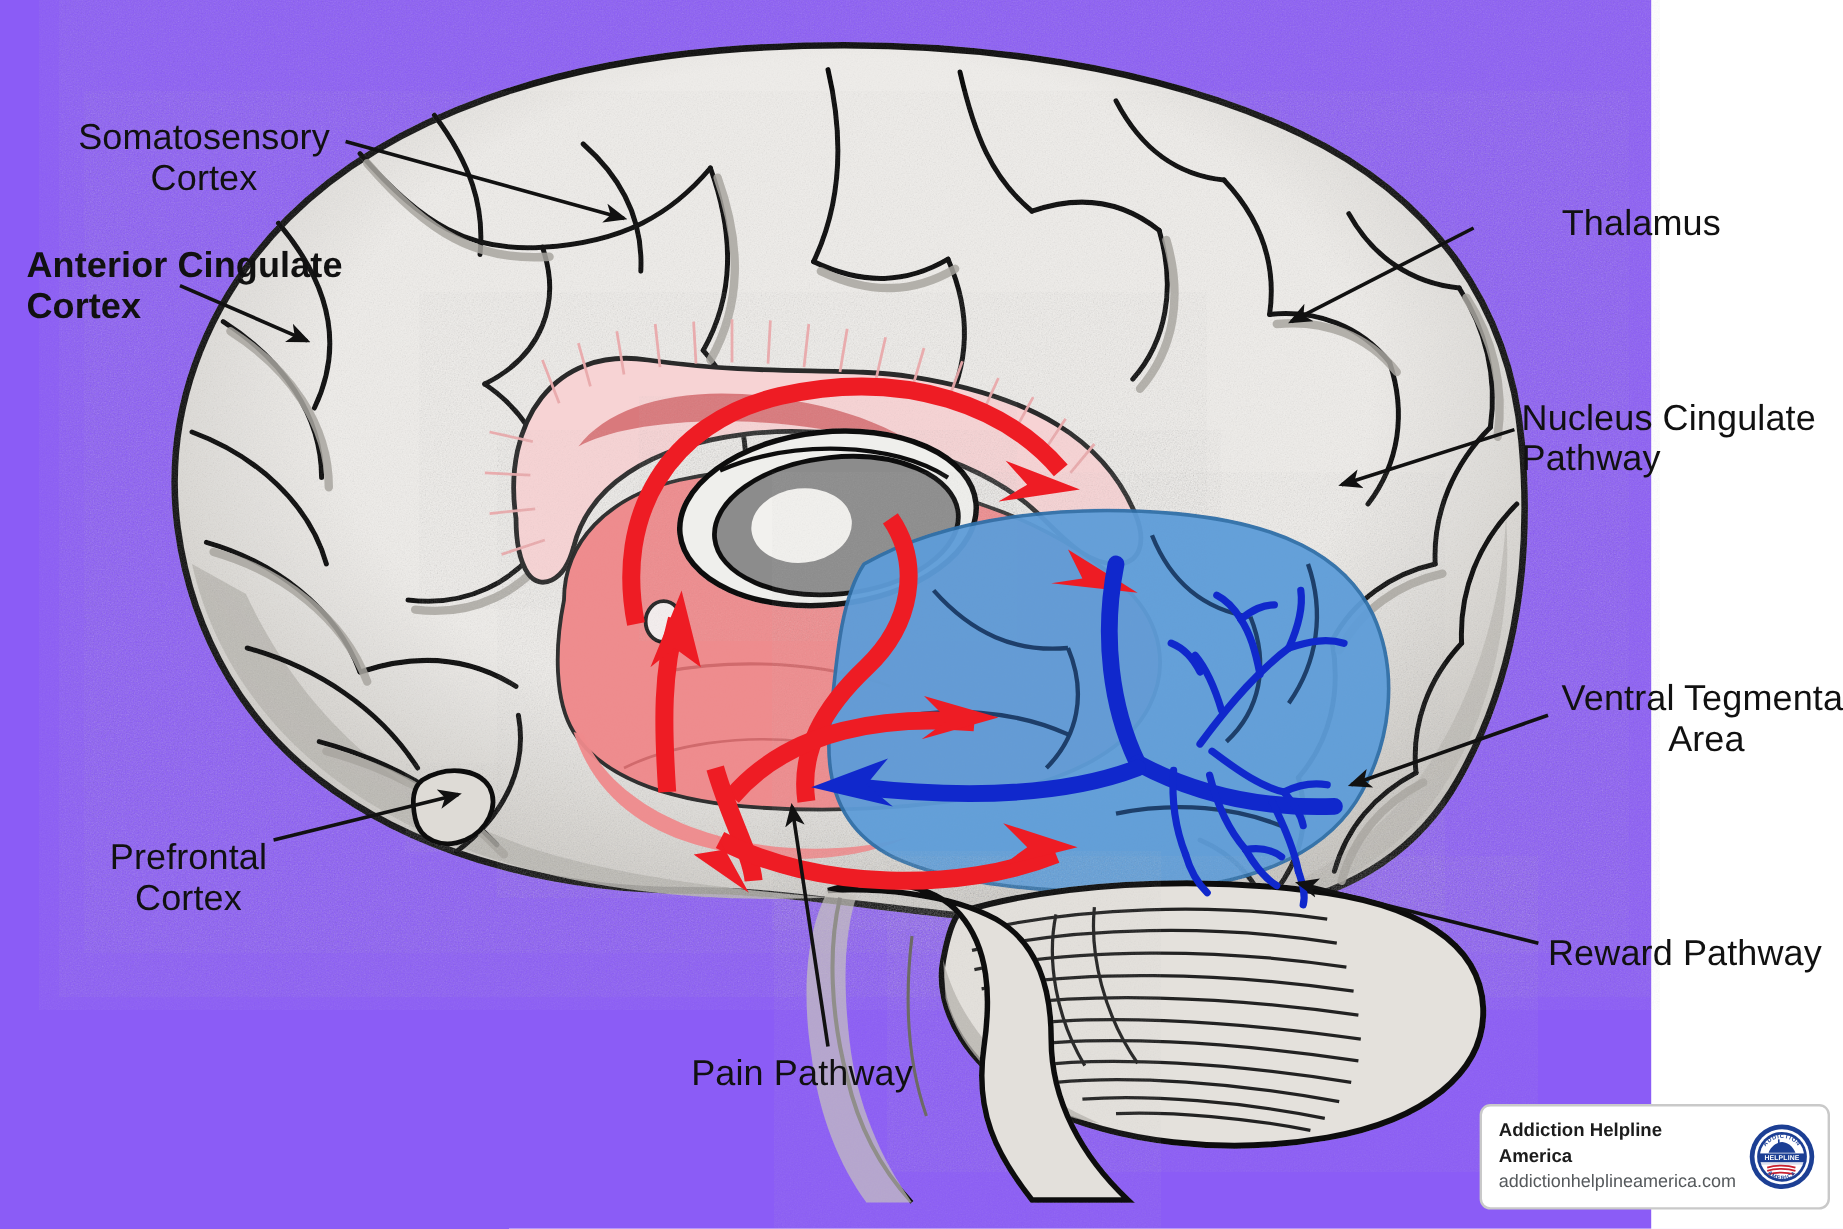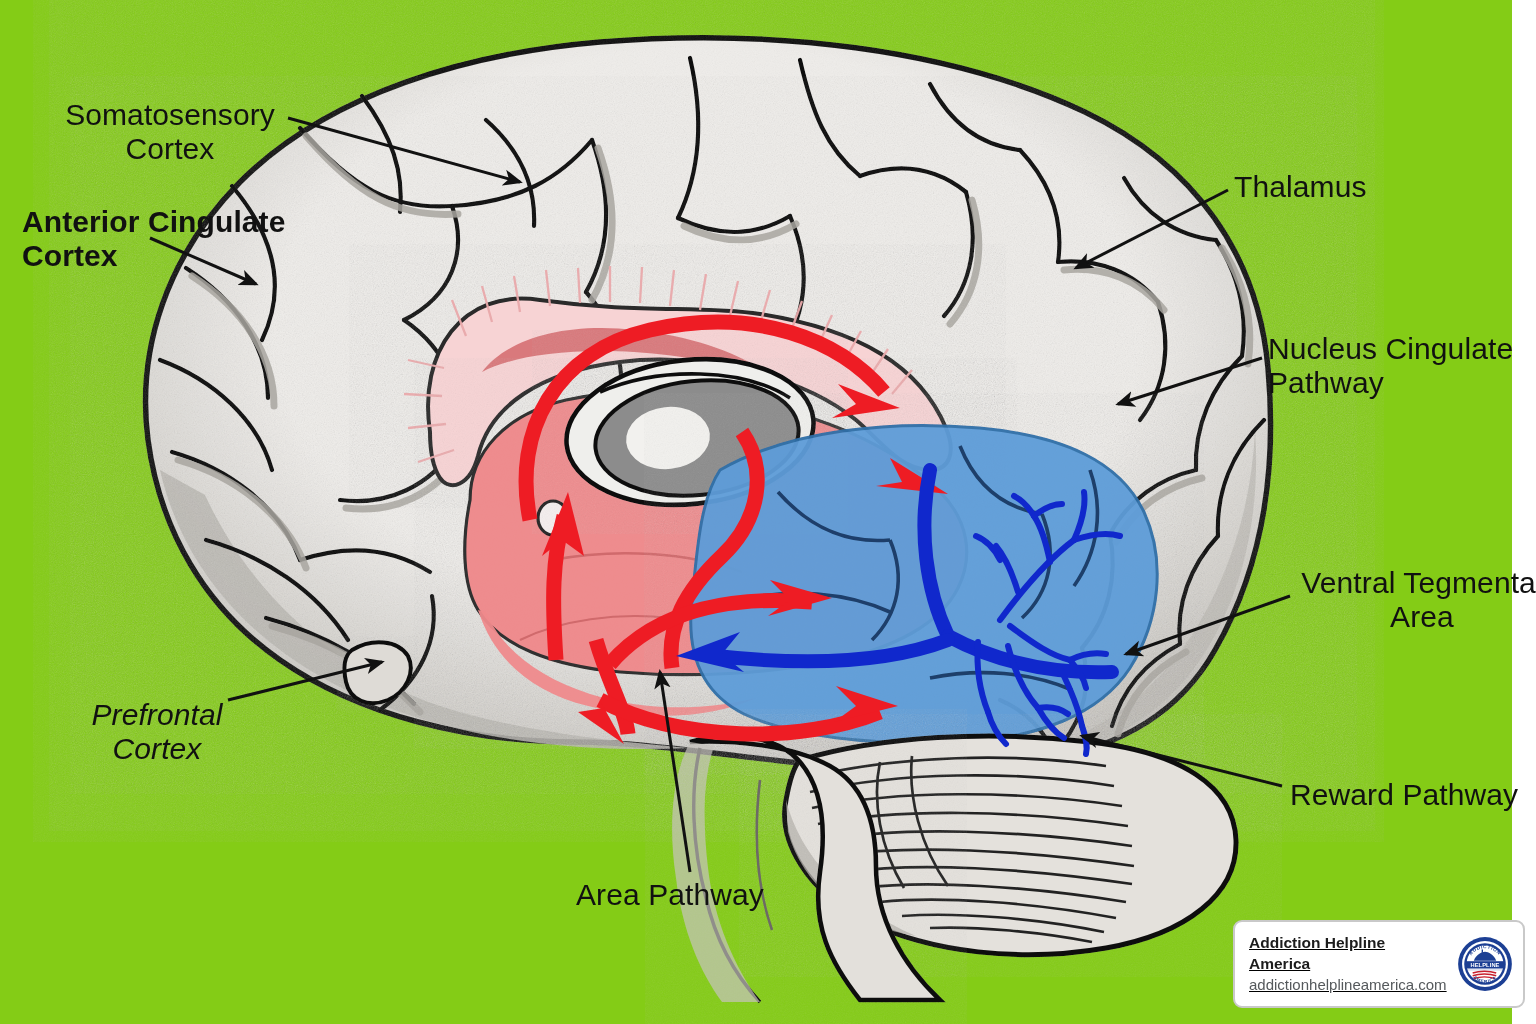--- a/index.html
+++ b/index.html
@@ -1,29 +1,29 @@
 <!DOCTYPE html>
 <html><head>
 <meta charset="utf-8">
 <style>
   html,body{margin:0;padding:0;background:#ffffff;}
   body{width:1536px;height:1024px;overflow:hidden;
        font-family:"Liberation Sans","DejaVu Sans",sans-serif;}
-  #stage{position:relative;width:1512px;height:1024px;background:#84cc16;}
+  #stage{position:relative;width:1376px;height:1024px;background:#8b5cf6;}
   #brainsvg{position:absolute;left:0;top:0;width:1536px;height:1024px;}
 
   .lbl{position:absolute;color:#111111;font-size:30px;line-height:1.13;
        letter-spacing:.1px;white-space:pre-line;font-weight:400;}
   .lbl.c{text-align:center;}
 
   
   #badge{position:absolute;left:1233px;top:920px;width:292px;height:88px;
          background:#ffffff;border:2px solid #c9c9c9;border-radius:9px;
          box-sizing:border-box;display:flex;align-items:center;
-         padding:0 10px 0 14px;gap:8px;text-decoration:underline;}
+         padding:0 10px 0 14px;gap:8px;}
   #badge .txt{flex:1;}
   #badge .b1{font-size:15.5px;font-weight:bold;color:#1c1c1c;line-height:1.35;}
   #badge .b2{font-size:15px;color:#55595c;line-height:1.35;}
   #seal{width:56px;height:56px;flex:0 0 56px;}
 </style>
 </head>
 <body>
 
 <div id="stage">
 
@@ -289,26 +289,26 @@
       <line x1="1282" y1="786" x2="1082" y2="736"></line>
     </g>
   </svg>
 
   <div class="lbl c" style="left:50px;top:98px;width:240px;">Somatosensory
 Cortex</div>
 
   <div class="lbl" style="left:22px;top:205px;width:270px;font-weight:bold;">Anterior Cingulate
 Cortex</div>
 
-  <div class="lbl c" style="left:62px;top:698px;width:190px;font-style:italic;">Prefrontal
+  <div class="lbl c" style="left:62px;top:698px;width:190px;">Prefrontal
 Cortex</div>
 
-  <div class="lbl" style="left:576px;top:878px;width:230px;">Area Pathway</div>
-
-  <div class="lbl" style="left:1234px;top:170px;width:200px;">Thalamus</div>
+  <div class="lbl" style="left:576px;top:878px;width:230px;">Pain Pathway</div>
+
+  <div class="lbl" style="left:1234px;top:170px;width:200px;text-align:right;">Thalamus</div>
 
   <div class="lbl" style="left:1268px;top:332px;width:268px;">Nucleus Cingulate
 Pathway</div>
 
   <div class="lbl c" style="left:1296px;top:566px;width:252px;">Ventral Tegmental
 Area</div>
 
   <div class="lbl" style="left:1290px;top:778px;width:250px;">Reward Pathway</div>
 
   <div id="badge">

